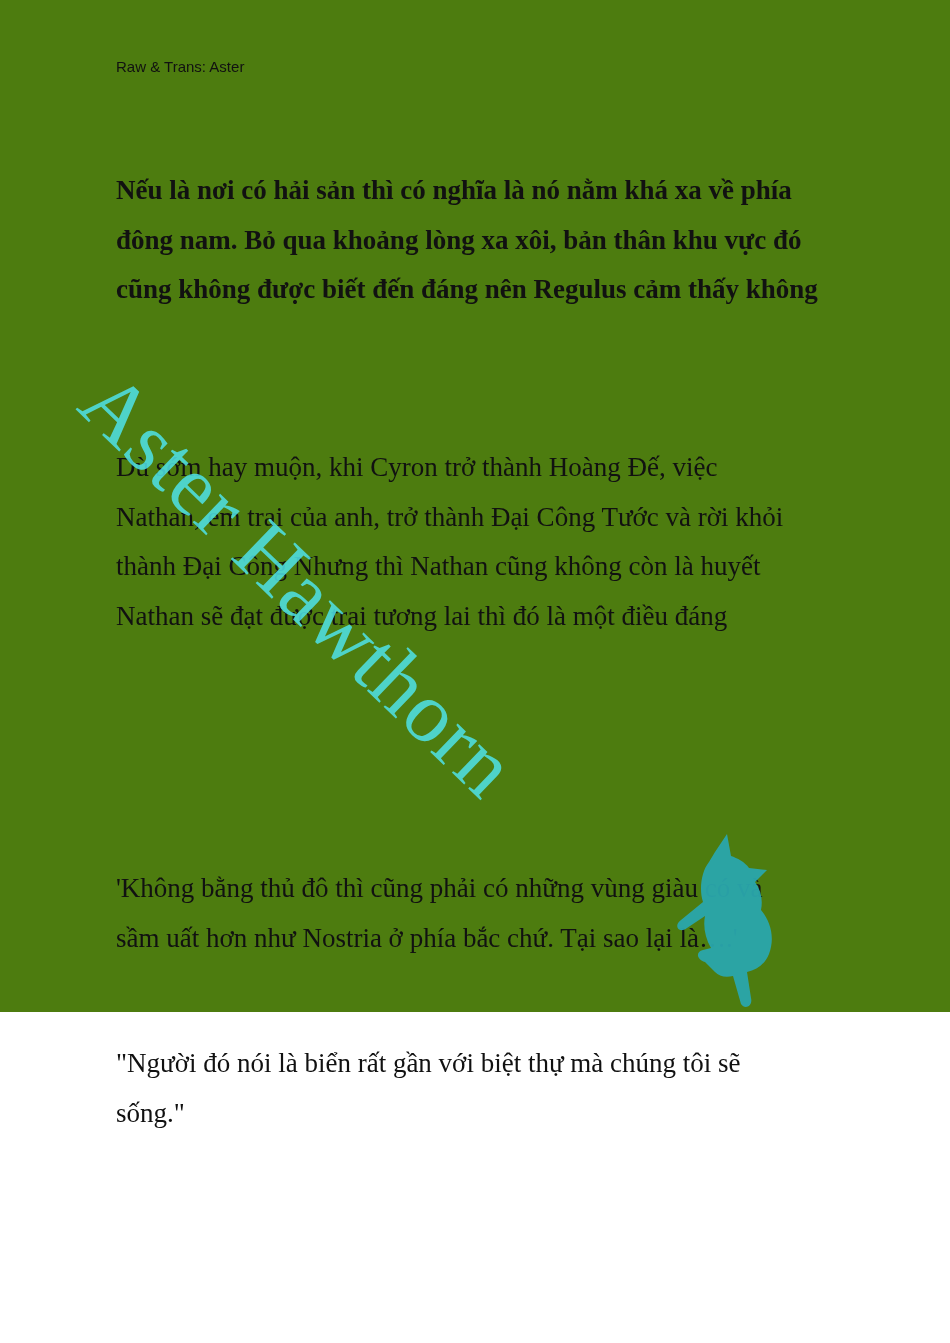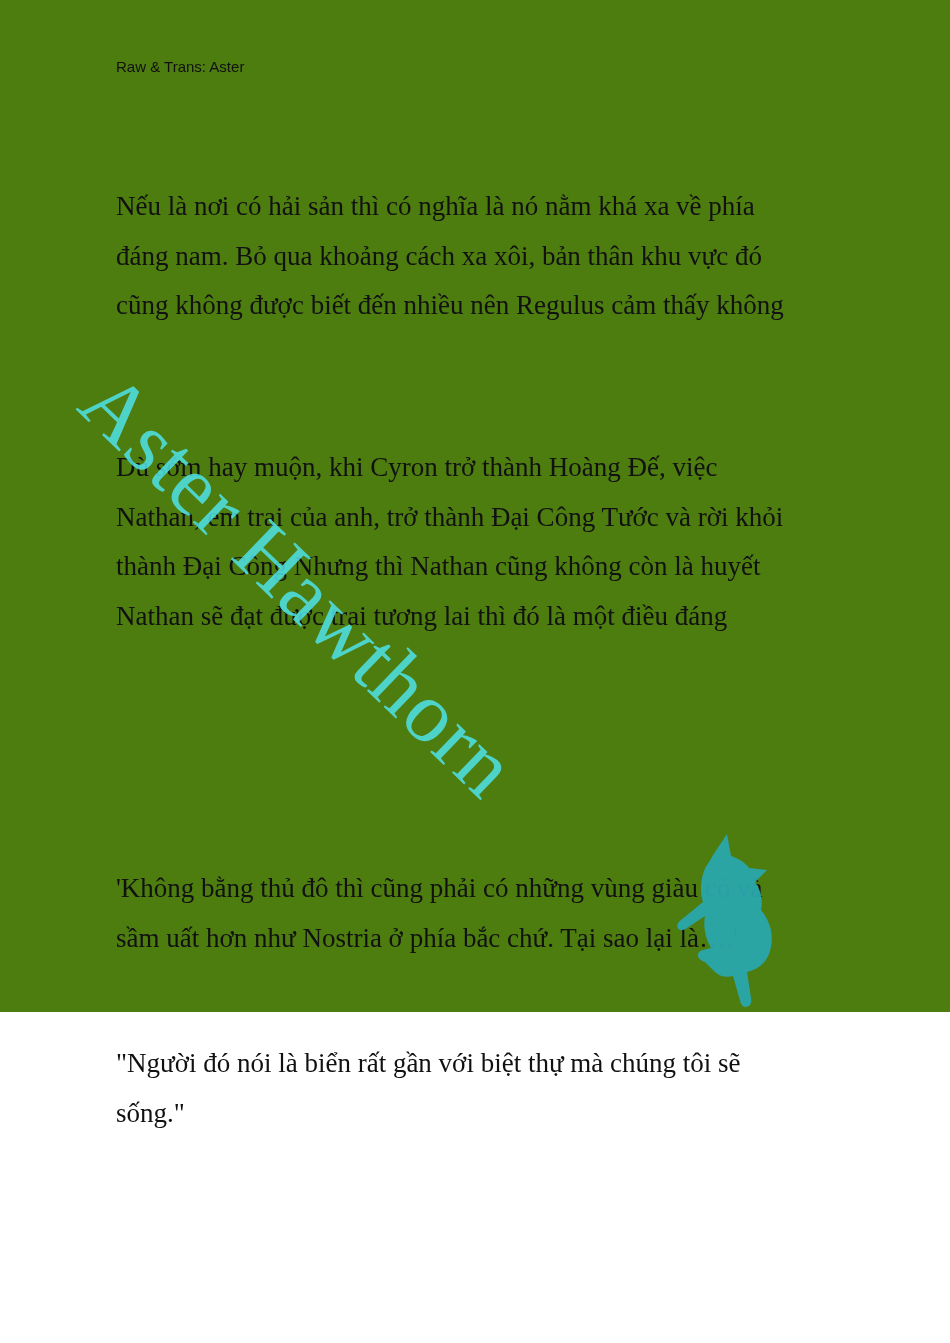--- a/index.html
+++ b/index.html
@@ -25,24 +25,24 @@
     .watermark span { color: #4fe3ea; }
     .cat { position: absolute; left: 675px; top: 830px; width: 110px; height: 185px; z-index: 3; opacity: 0.95; }
   </style>
 </head>
 <body>
 
 <div class="page">
 
   <div class="header">Raw &amp; Trans: Aster</div>
 
-  <p class="para" style="top:182px;">
+  <p class="para" style="top:166px;font-weight:bold;">
     <span class="line">Nếu là nơi có hải sản thì có nghĩa là nó nằm khá xa về phía</span>
-    <span class="line">đáng nam. Bỏ qua khoảng cách xa xôi, bản thân khu vực đó</span>
-    <span class="line">cũng không được biết đến nhiều nên Regulus cảm thấy không</span>
+    <span class="line">đông nam. Bỏ qua khoảng lòng xa xôi, bản thân khu vực đó</span>
+    <span class="line">cũng không được biết đến đáng nên Regulus cảm thấy không</span>
   </p>
 
   <p class="para" style="top:443px;">
     <span class="line">Dù sớm hay muộn, khi Cyron trở thành Hoàng Đế, việc</span>
     <span class="line">Nathan, em trai của anh, trở thành Đại Công Tước và rời khỏi</span>
     <span class="line">thành Đại Công Nhưng thì Nathan cũng không còn là huyết</span>
     <span class="line">Nathan sẽ đạt được trai tương lai thì đó là một điều đáng</span>
   </p>
 
   <p class="para" style="top:864px;">

